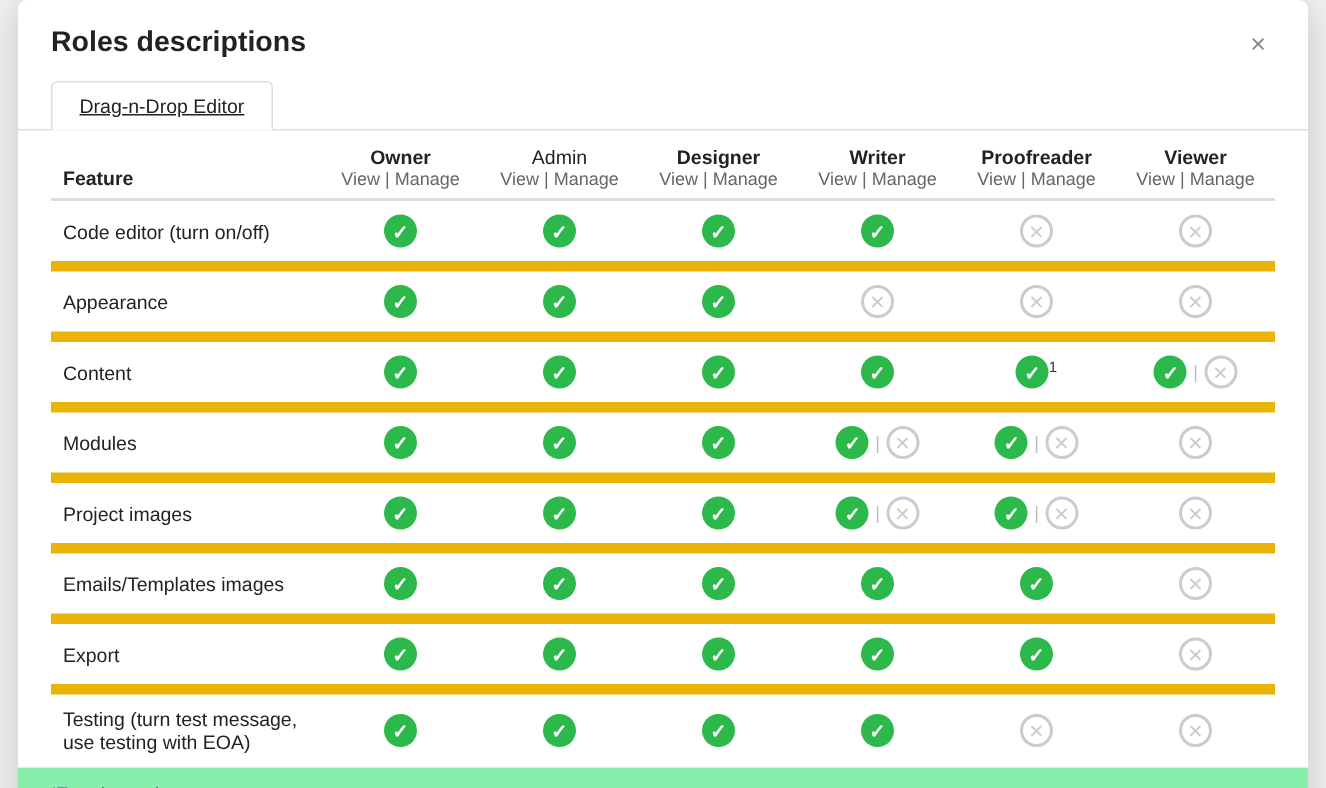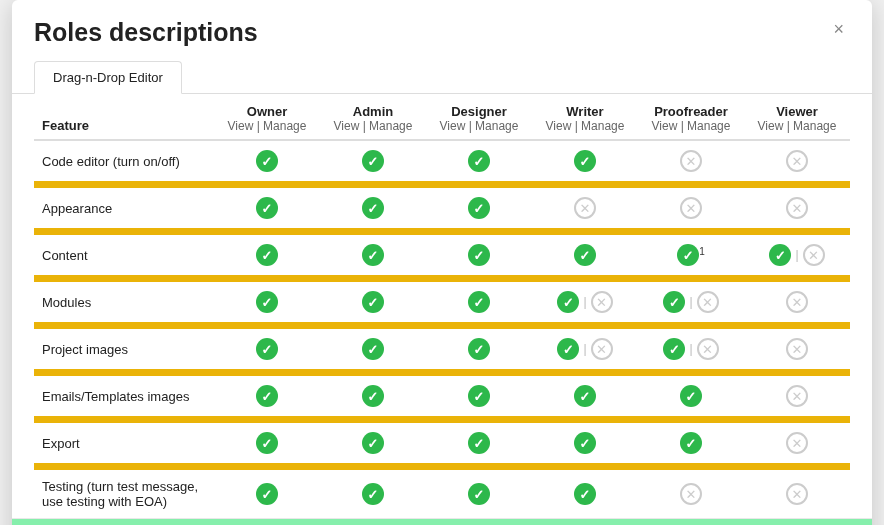--- a/index.html
+++ b/index.html
@@ -21,21 +21,21 @@
       position: relative;
       padding-bottom: 0;
     }
     .modal-header {
       padding: 18px 22px 0 22px;
       display: flex;
       align-items: flex-start;
       justify-content: space-between;
     }
     .modal-title {
-      font-size: 25px;
+      font-size: 19px;
       font-weight: 600;
       color: #222;
     }
     .close-btn {
       background: none;
       border: none;
       font-size: 18px;
       color: #888;
       cursor: pointer;
       line-height: 1;
@@ -59,20 +59,21 @@
       margin-right: 4px;
     }
     .tab.active {
       background: #fff;
       color: #222;
       font-weight: 500;
       border-bottom: 1px solid #fff;
       margin-bottom: -1px;
       position: relative;
       z-index: 1;
+      text-decoration: underline;
     }
     .table-wrap {
       padding: 0 22px;
       overflow-x: auto;
     }
     table {
       width: 100%;
       border-collapse: collapse;
       margin-top: 0;
     }
@@ -180,21 +181,21 @@
       <thead>
         <tr>
           <th class="feature-col">
             <span>Feature</span>
           </th>
           <th>
             <span style="font-weight:700">Owner</span>
             <span class="sub-label">View | Manage</span>
           </th>
           <th>
-            <span style="font-weight:700">Admin</span>
+            <span style="font-weight:400">Admin</span>
             <span class="sub-label">View | Manage</span>
           </th>
           <th>
             <span style="font-weight:700">Designer</span>
             <span class="sub-label">View | Manage</span>
           </th>
           <th>
             <span style="font-weight:700">Writer</span>
             <span class="sub-label">View | Manage</span>
           </th>

